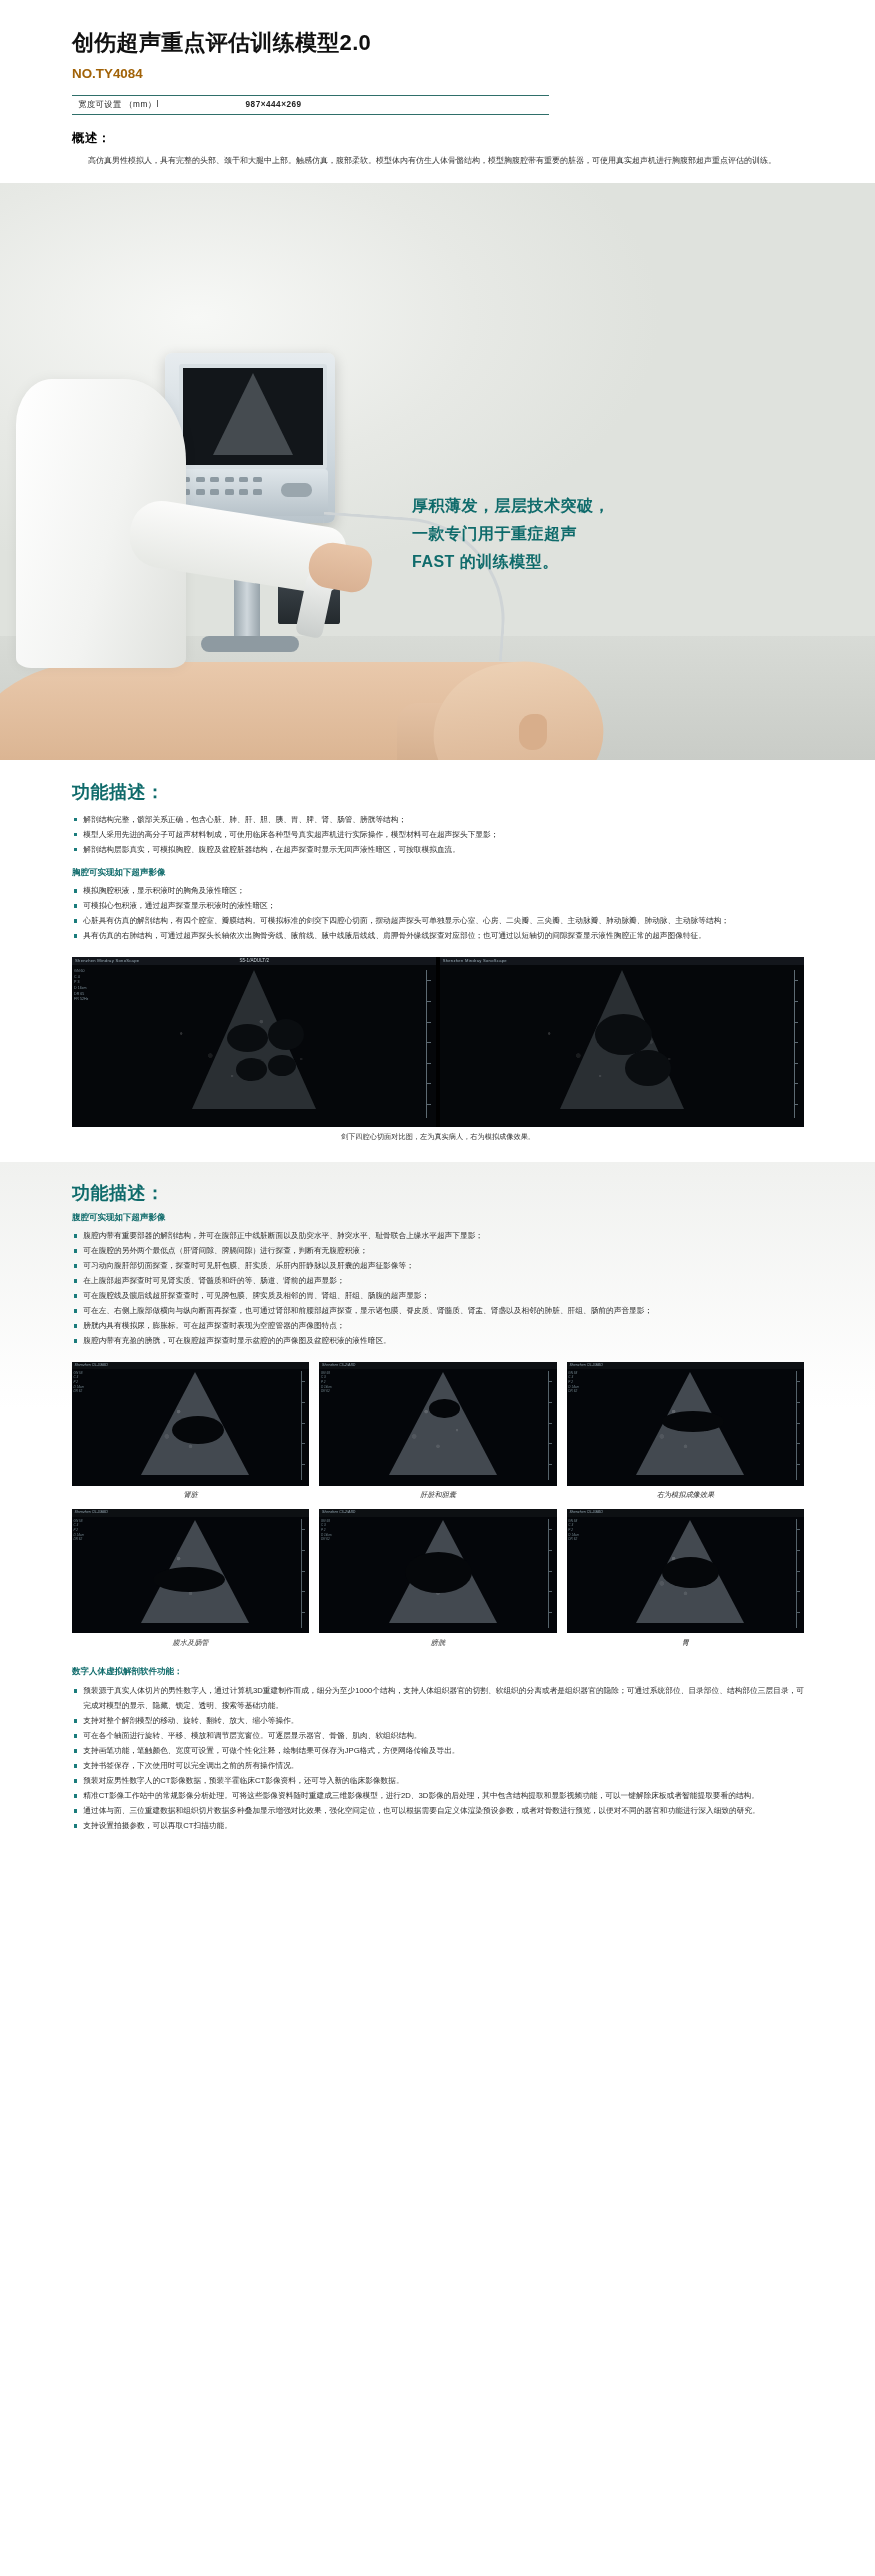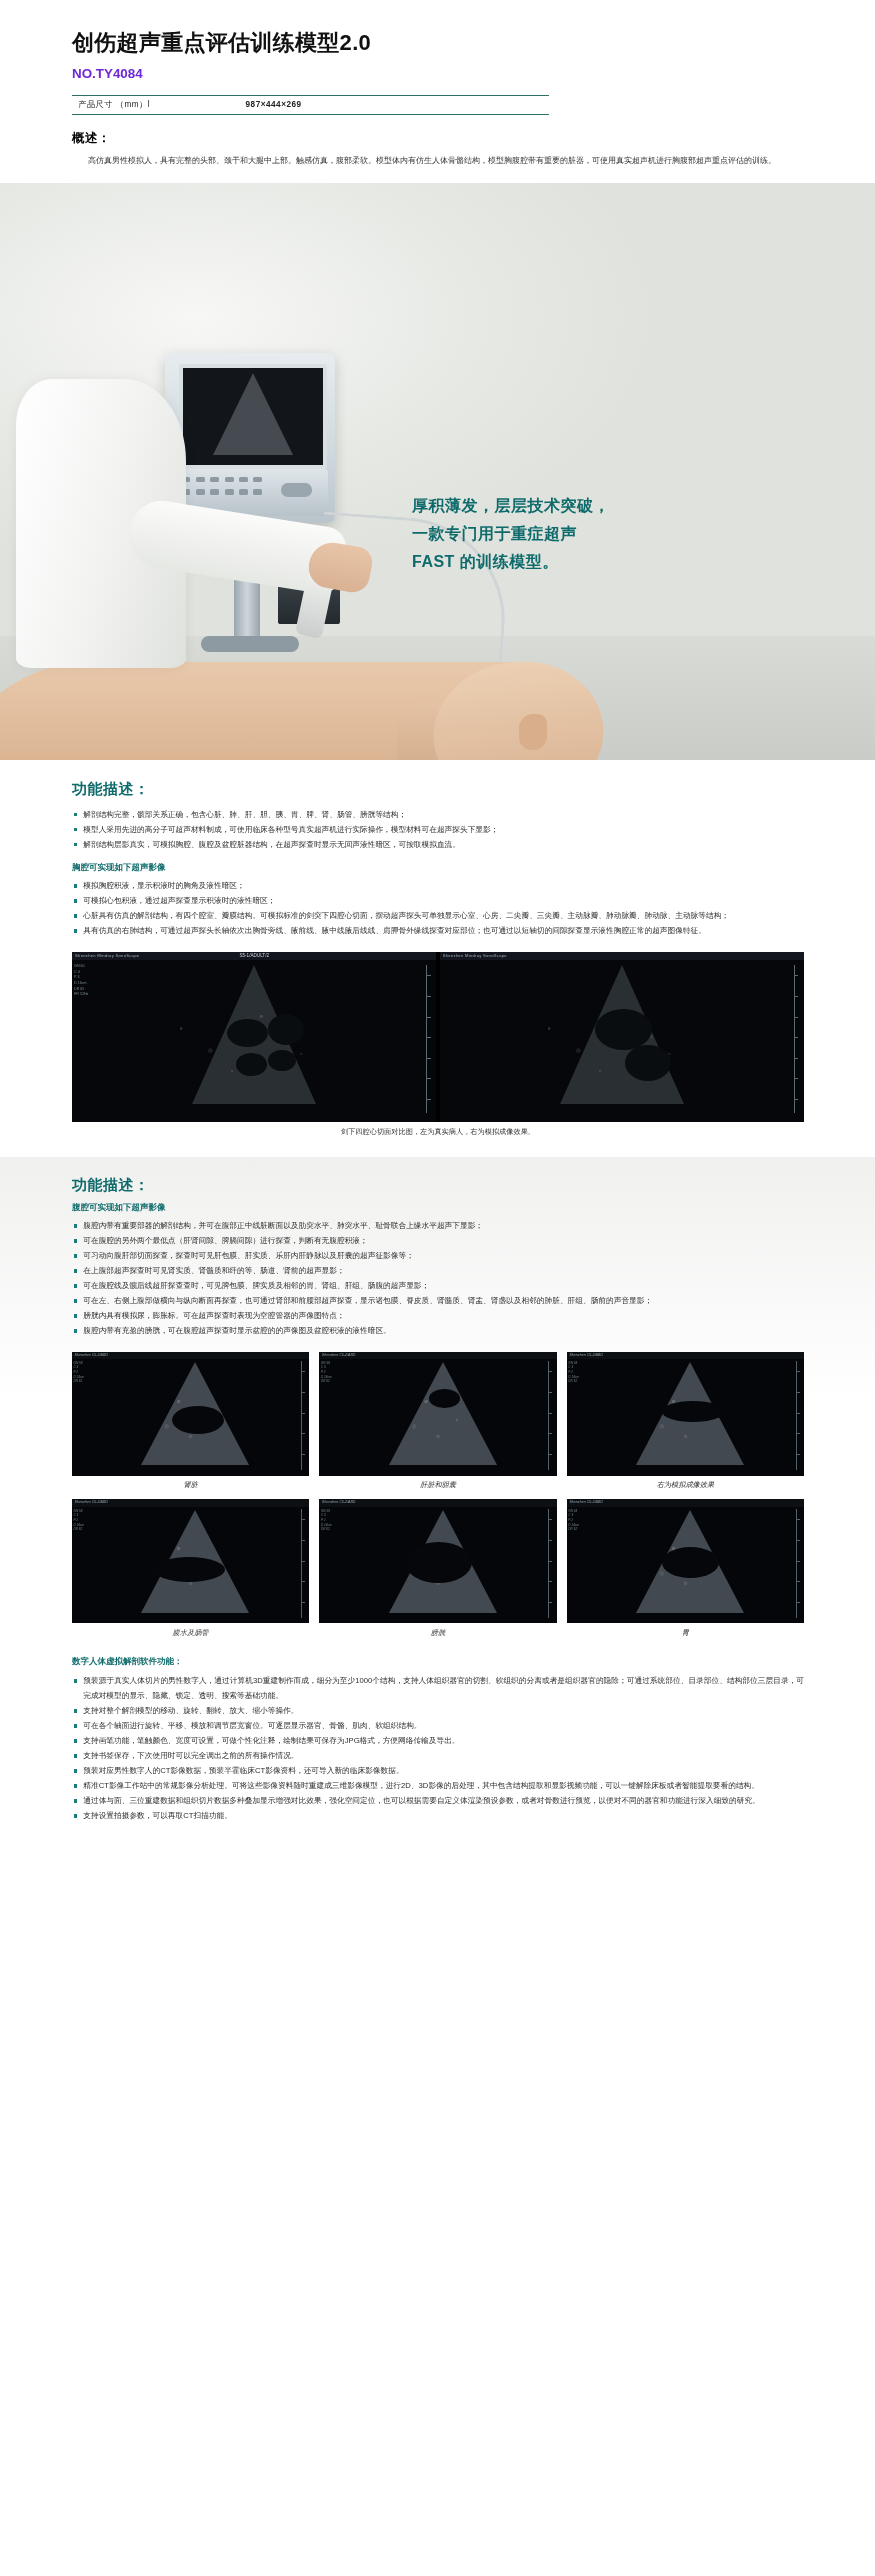--- a/index.html
+++ b/index.html
@@ -28,21 +28,21 @@
   .product-title {
     font-size: 22px;
     font-weight: bold;
     letter-spacing: 0.3px;
     color: #111;
     margin: 0;
   }
   .product-code {
     font-size: 13.4px;
     font-weight: bold;
-    color: #6d28d9;
+    color: #a16207;
     margin: 8.2px 0 0 0;
   }
 
   
   .spec-table {
     margin: 13.4px 0 0 72px;
     width: 477px;
     border-collapse: collapse;
     font-size: 8.2px;
   }
@@ -217,21 +217,21 @@
     border-radius: 0 103px 0 0;
     transform: rotate(4deg);
   }
 
   
   .features {
     margin-top: 20.6px;
     padding: 0 72px;
   }
   .feat-title {
-    font-size: 15px;
+    font-size: 18px;
     font-weight: bold;
     color: #0f6b6b;
     margin: 0 0 7.2px 0;
     letter-spacing: 0.5px;
   }
   .sub-title {
     font-size: 8.5px;
     font-weight: bold;
     color: #0f6b6b;
     margin: 10.3px 0 4.1px 0;
@@ -412,21 +412,21 @@
 <div class="page">
 
   <div class="header">
     <h1 class="product-title">创伤超声重点评估训练模型2.0</h1>
     <div class="product-code">NO.TY4084</div>
   </div>
 
   <table class="spec-table">
     <tbody>
       <tr>
-        <td class="label">产品尺寸 （mm）l</td>
+        <td class="label">宽度可设置 （mm）l</td>
         <td class="value">987×444×269</td>
       </tr>
     </tbody>
   </table>
 
   <div class="sec-head">概述：</div>
   <p class="overview-text">高仿真男性模拟人，具有完整的头部、颈干和大腿中上部。触感仿真，腹部柔软。模型体内有仿生人体骨骼结构，模型胸腹腔带有重要的脏器，可使用真实超声机进行胸腹部超声重点评估的训练。</p>
 
   <div class="hero">
     <div class="hero-teal"></div>

